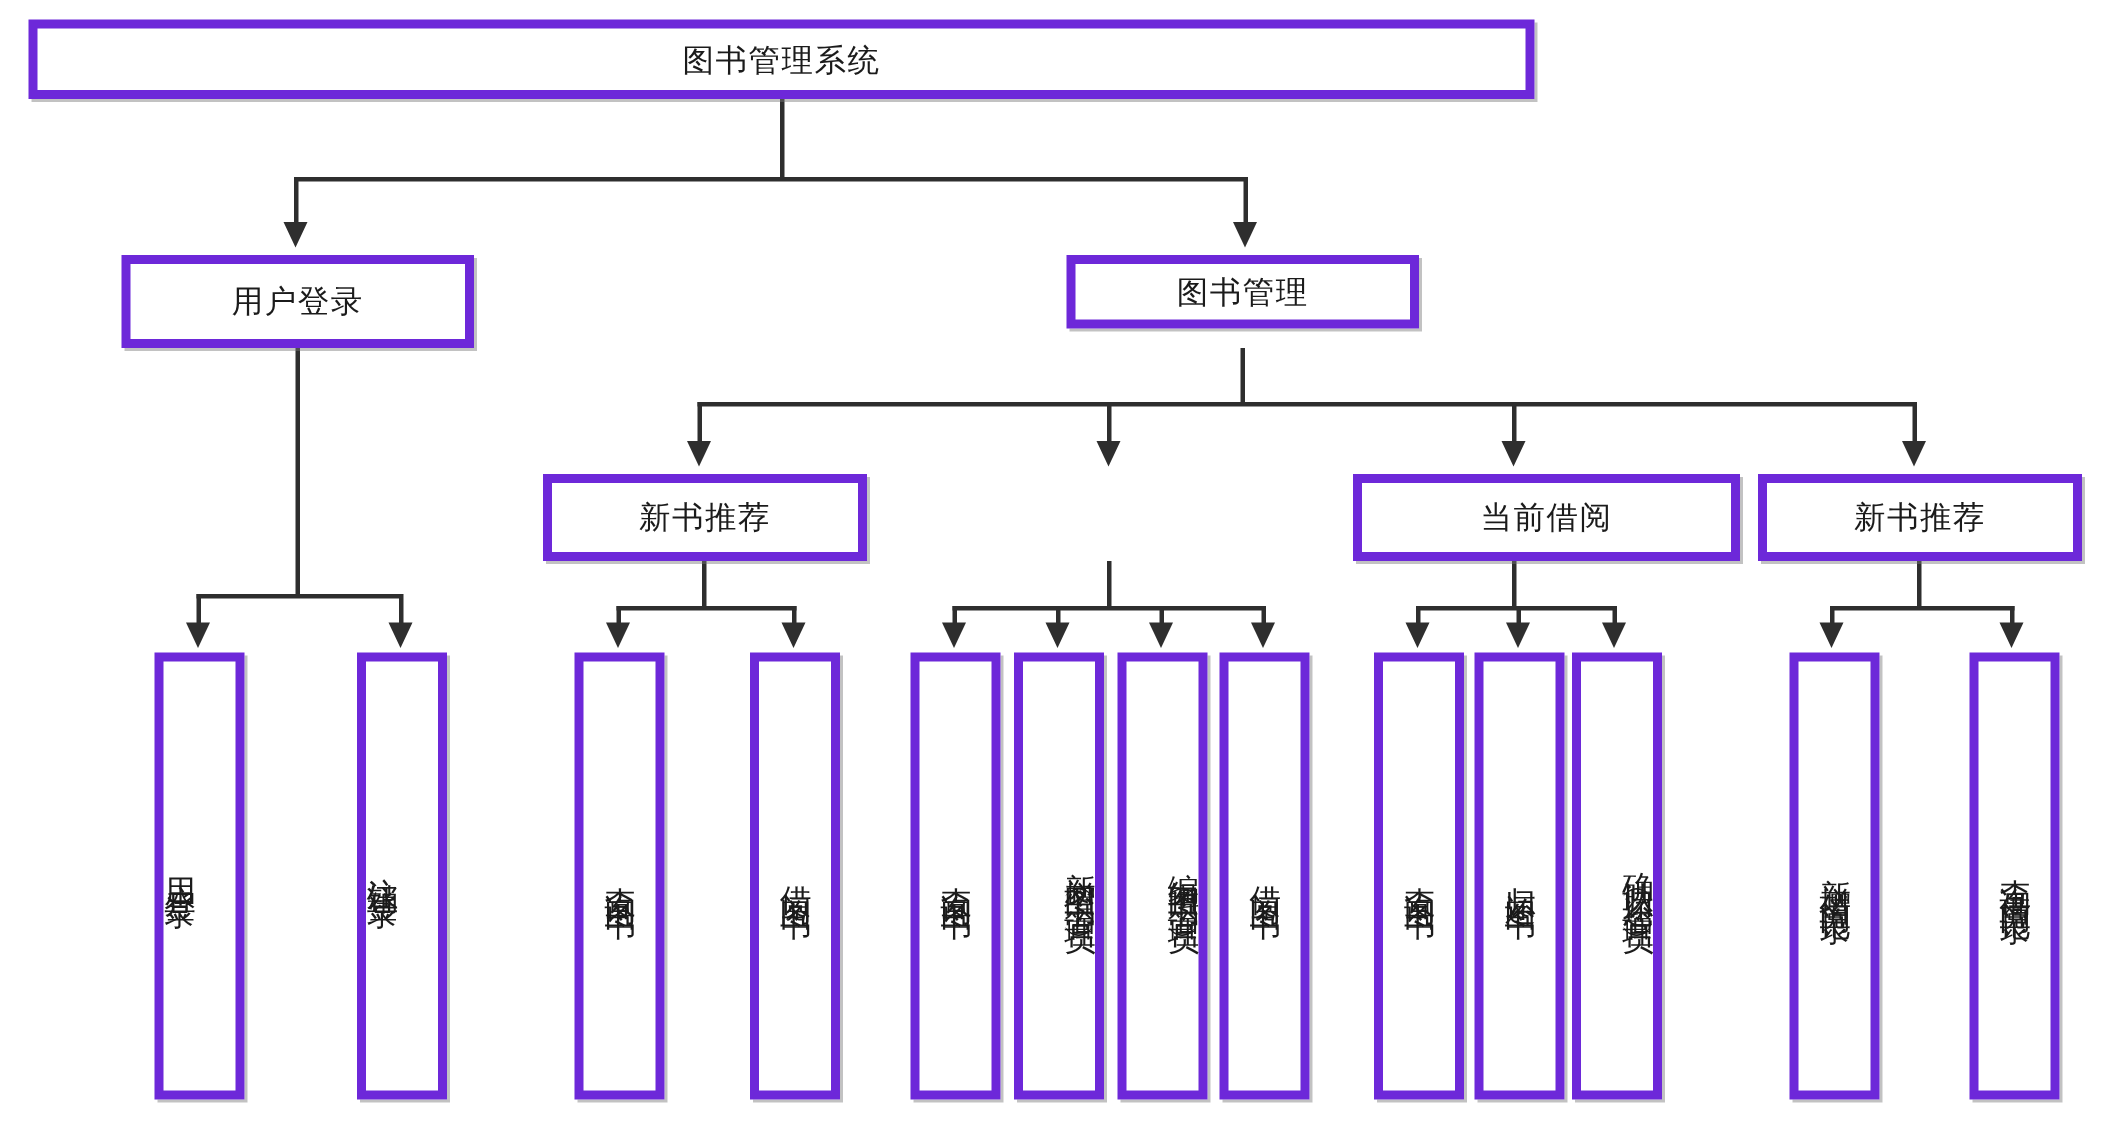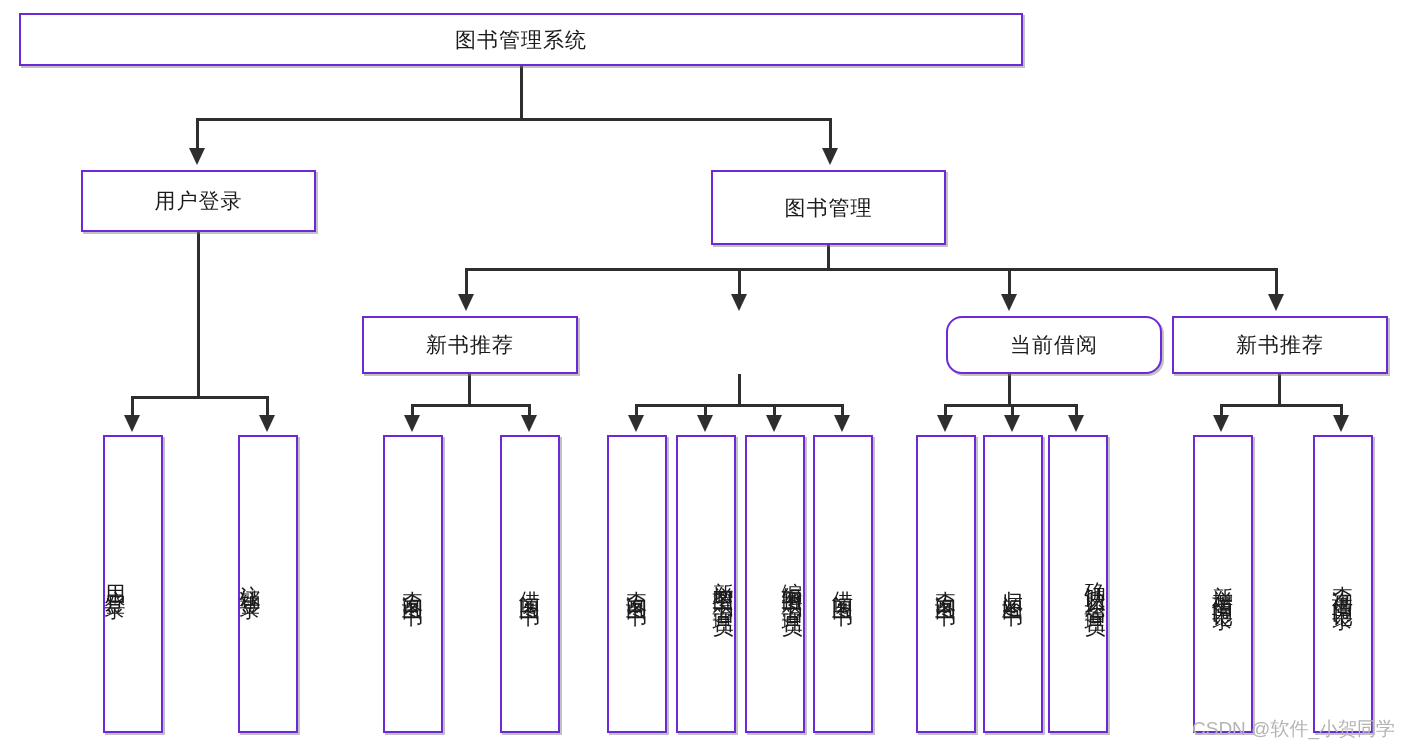--- a/index.html
+++ b/index.html
@@ -16,21 +16,21 @@
     width: 1405px;
     height: 747px;
     background: #ffffff;
     overflow: hidden;
   }
   
   .box {
     position: absolute;
     box-sizing: border-box;
     background: #ffffff;
-    border: 2px solid #6d28d9;
+    border: 6px solid #6d28d9;
     box-shadow: 2px 2px 0 0 rgba(120,120,120,0.45);
     z-index: 3;
     padding-left: 23px;
   }
   .box .lbl {
     position: absolute;
     left: 0; right: 0; top: 0; bottom: 0;
     display: flex;
     align-items: center;
     justify-content: center;
@@ -89,21 +89,21 @@
   <div class="ln h" style="left:196px; top:118px; width:636px; height:3px;"></div>
 
   <div class="ln v" style="left:196px; top:118px; width:3px; height:33px;"></div>
   <div class="arrow" style="left:189px; top:148px;"></div>
   <div class="ln v" style="left:829px; top:118px; width:3px; height:33px;"></div>
   <div class="arrow" style="left:822px; top:148px;"></div>
 
   <div class="box" style="left:81px; top:170px; width:235px; height:62px;">
     <span class="lbl">用户登录</span>
   </div>
-  <div class="box" style="left:711px; top:170px; width:235px; height:75px;">
+  <div class="box" style="left:711px; top:170px; width:235px; height:49px;">
     <span class="lbl">图书管理</span>
   </div>
 
   <div class="ln v" style="left:197px; top:232px; width:3px; height:166px;"></div>
   <div class="ln h" style="left:131px; top:396px; width:137px; height:3px;"></div>
   <div class="ln v" style="left:131px; top:396px; width:3px; height:21px;"></div>
   <div class="arrow" style="left:124px; top:415px;"></div>
   <div class="ln v" style="left:266px; top:396px; width:3px; height:21px;"></div>
   <div class="arrow" style="left:259px; top:415px;"></div>
 
@@ -114,21 +114,21 @@
   <div class="ln v" style="left:738px; top:268px; width:3px; height:28px;"></div>
   <div class="arrow" style="left:731px; top:294px;"></div>
   <div class="ln v" style="left:1008px; top:268px; width:3px; height:28px;"></div>
   <div class="arrow" style="left:1001px; top:294px;"></div>
   <div class="ln v" style="left:1275px; top:268px; width:3px; height:28px;"></div>
   <div class="arrow" style="left:1268px; top:294px;"></div>
 
   <div class="box" style="left:362px; top:316px; width:216px; height:58px;">
     <span class="lbl">新书推荐</span>
   </div>
-  <div class="box" style="left:946px; top:316px; width:216px; height:58px;border-radius:16px;">
+  <div class="box" style="left:902px; top:316px; width:258px; height:58px;">
     <span class="lbl">当前借阅</span>
   </div>
   <div class="box" style="left:1172px; top:316px; width:216px; height:58px;">
     <span class="lbl">新书推荐</span>
   </div>
 
   <div class="ln v" style="left:468px; top:374px; width:3px; height:32px;"></div>
   <div class="ln h" style="left:411px; top:404px; width:120px; height:3px;"></div>
   <div class="ln v" style="left:411px; top:404px; width:3px; height:14px;"></div>
   <div class="arrow" style="left:404px; top:415px;"></div>
@@ -199,15 +199,14 @@
     <span class="lbl">确认归还（管理员）</span>
   </div>
 
   <div class="box vert" style="left:1193px; top:435px; width:60px; height:298px;">
     <span class="lbl">新增借阅记录</span>
   </div>
   <div class="box vert" style="left:1313px; top:435px; width:60px; height:298px;">
     <span class="lbl">查询借阅记录</span>
   </div>
 
-  <div id="watermark" style="left:1192px; top:716px;">CSDN @软件_小贺同学</div>
 
 </div>
 
 </body></html>

